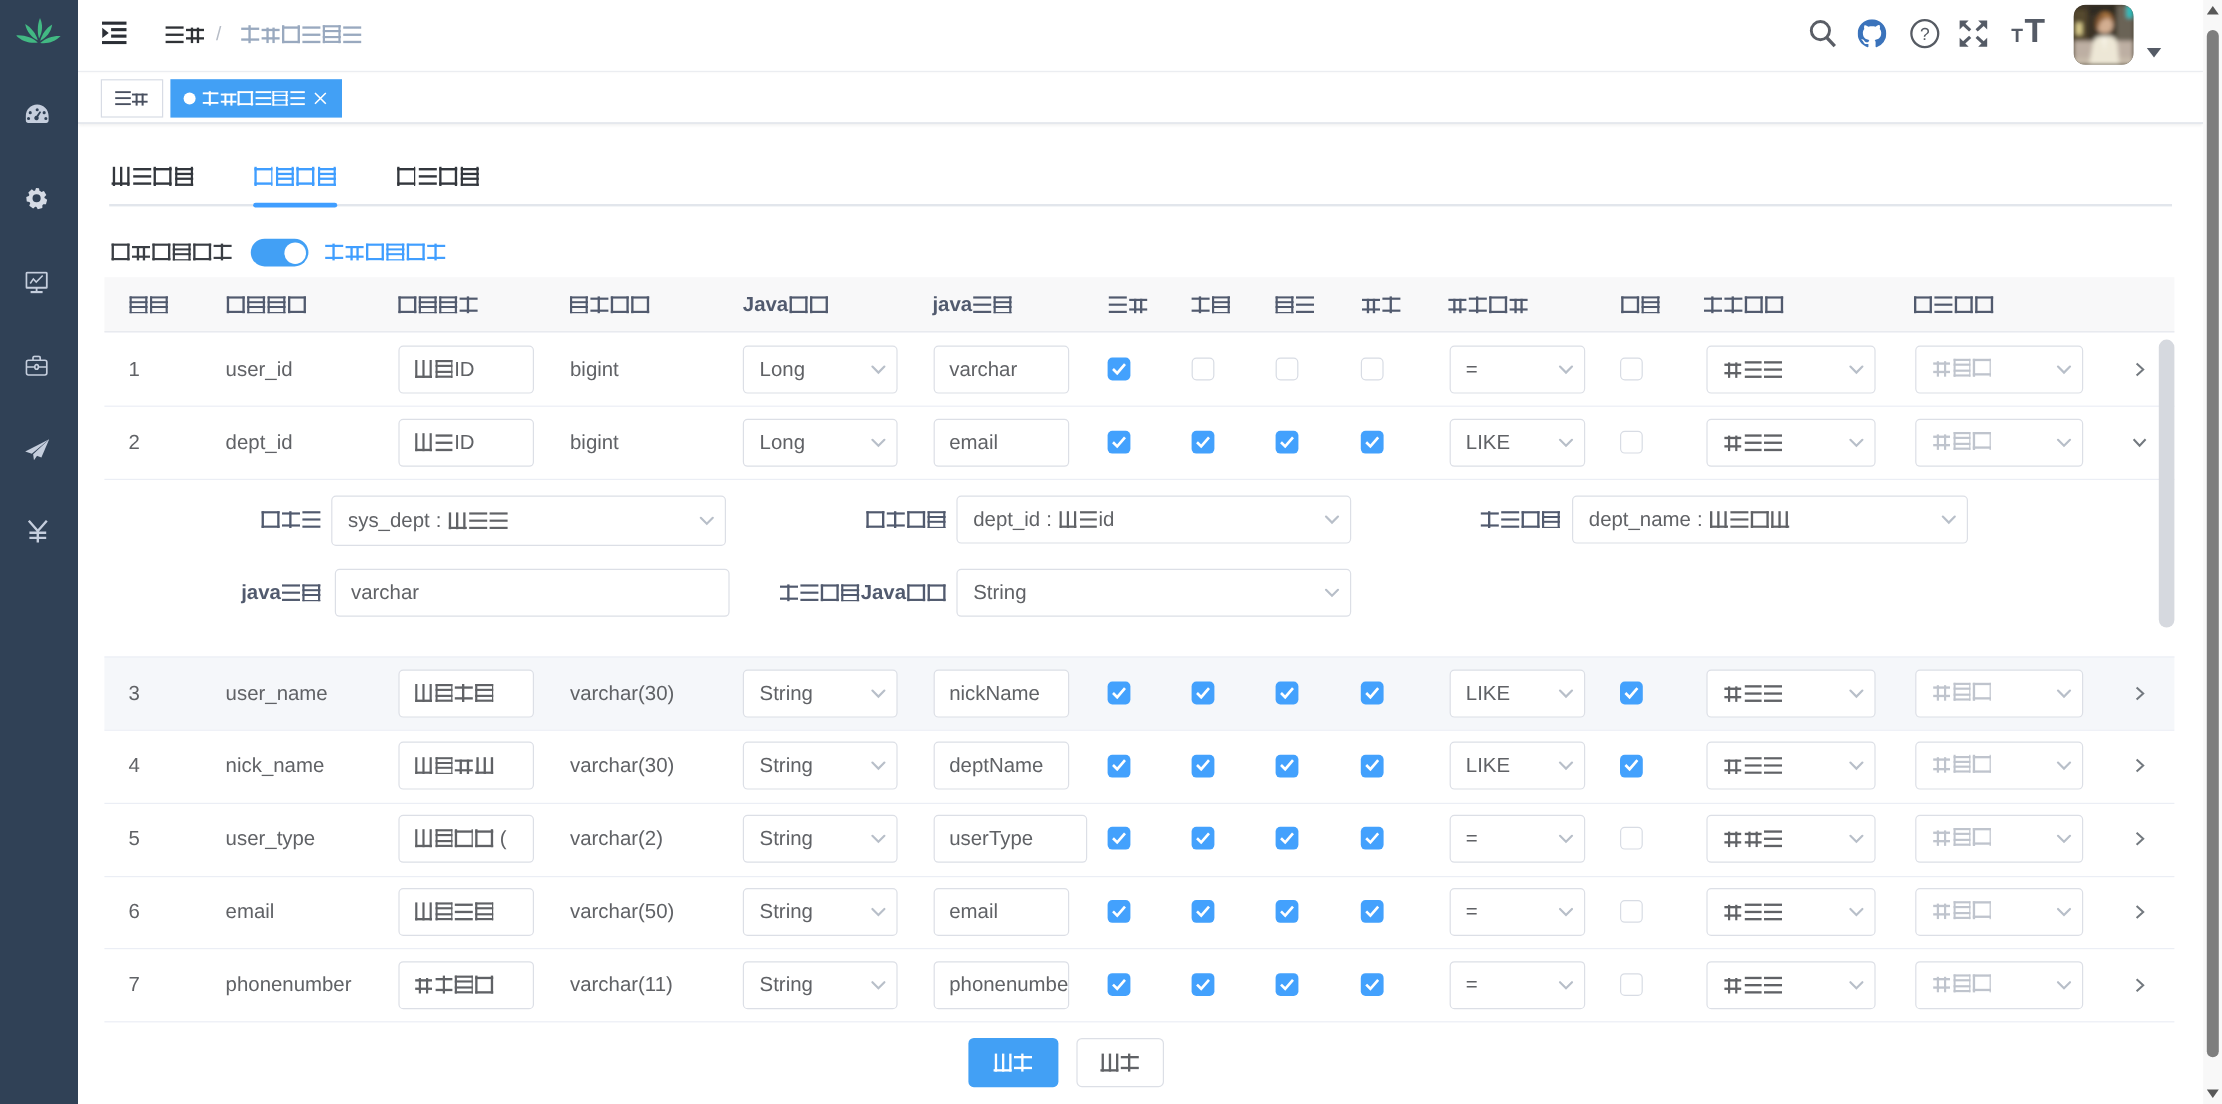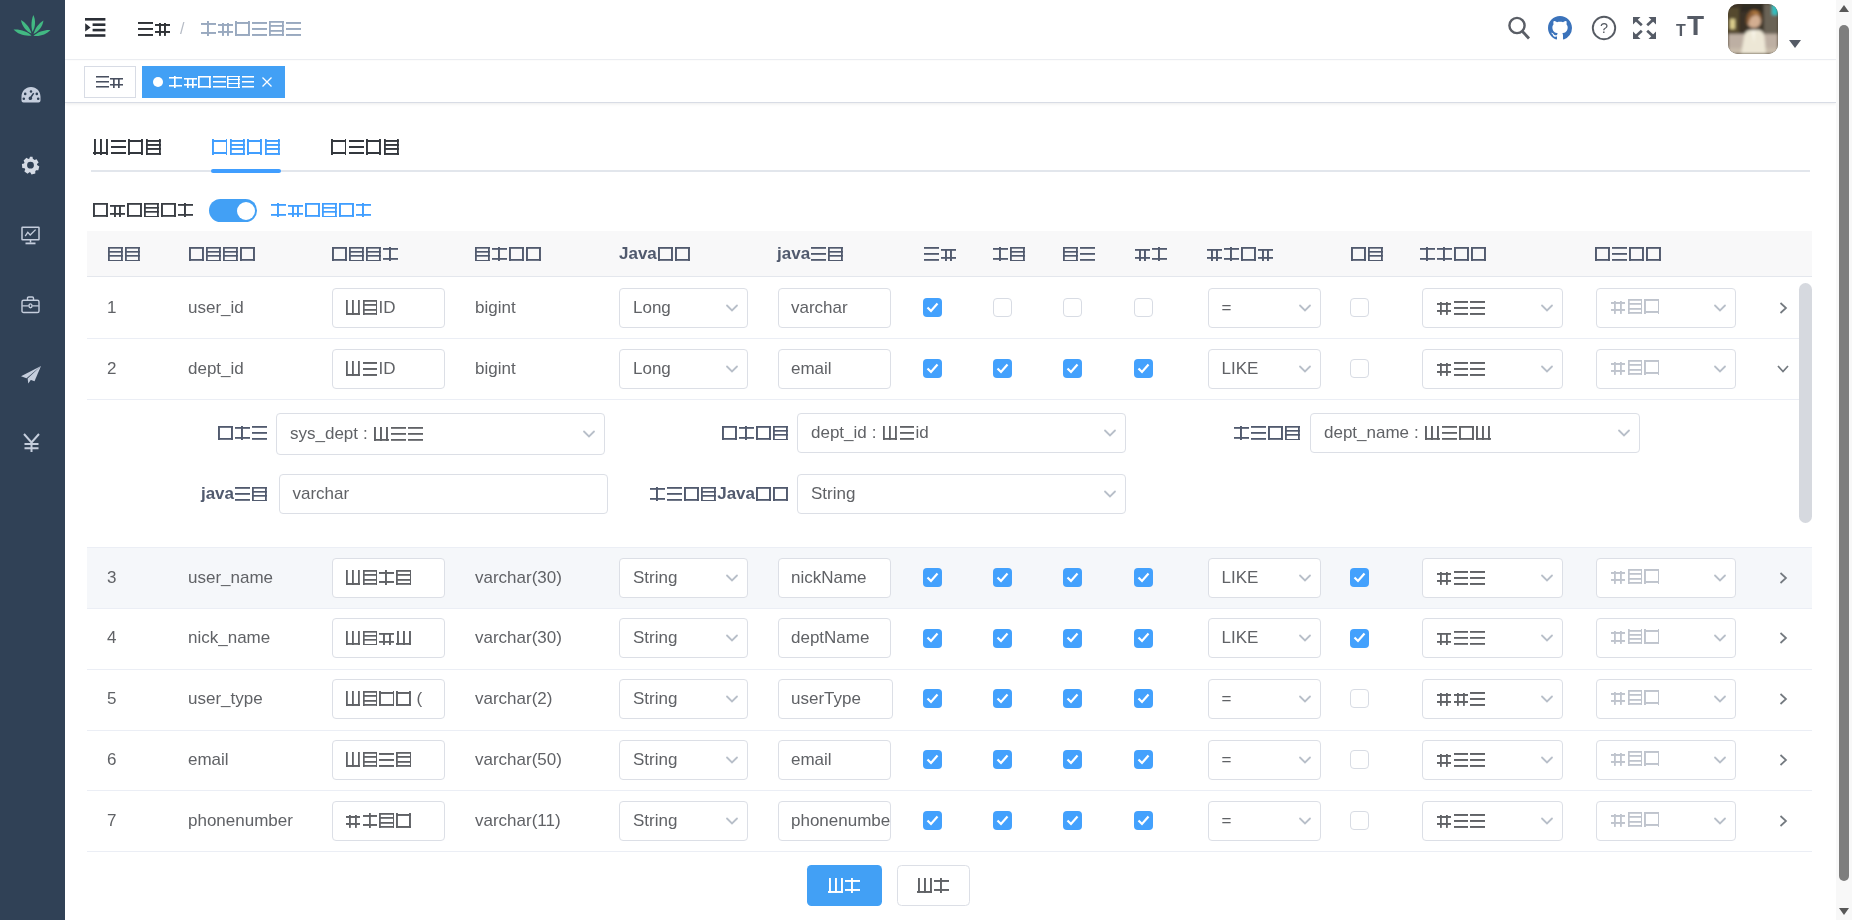--- a/index.html
+++ b/index.html
@@ -487,21 +487,21 @@
     <i class="z z4"></i>
     <i class="z z3"></i>
     <i class="z z1"></i>
     <i class="z z1"></i>
     <span class="fwp">(</span>
   </div>
 <div class="cell" style="left:475px;top:698.5px;height:0">varchar(2)</div>
 <div class="ipt sel" style="left:619.0px;top:678.5px;width:129.0px;height:40.0px;padding-left:13px">String<svg class="chev" width="14" height="12" viewBox="0 0 14 12">
       <path d="M2 3.5 L7 8.5 L12 3.5" fill="none" stroke="#b8bfc9" stroke-width="1.8" stroke-linecap="round"></path>
     </svg></div>
-<div class="ipt" style="left:778.0px;top:678.5px;width:115px;height:40.0px;padding-left:12px">userType</div>
+<div class="ipt" style="left:778.0px;top:678.5px;width:128px;height:40.0px;padding-left:12px">userType</div>
 <div class="cb on" style="left:923.0px;top:689.0px">
     <svg width="13" height="11" viewBox="0 0 13 11">
       <path d="M1.5 5.5 L5 9 L11.5 1.5" fill="none" stroke="#fff" stroke-width="2.2"></path>
     </svg>
   </div>
 <div class="cb on" style="left:993.0px;top:689.0px">
     <svg width="13" height="11" viewBox="0 0 13 11">
       <path d="M1.5 5.5 L5 9 L11.5 1.5" fill="none" stroke="#fff" stroke-width="2.2"></path>
     </svg>
   </div>

